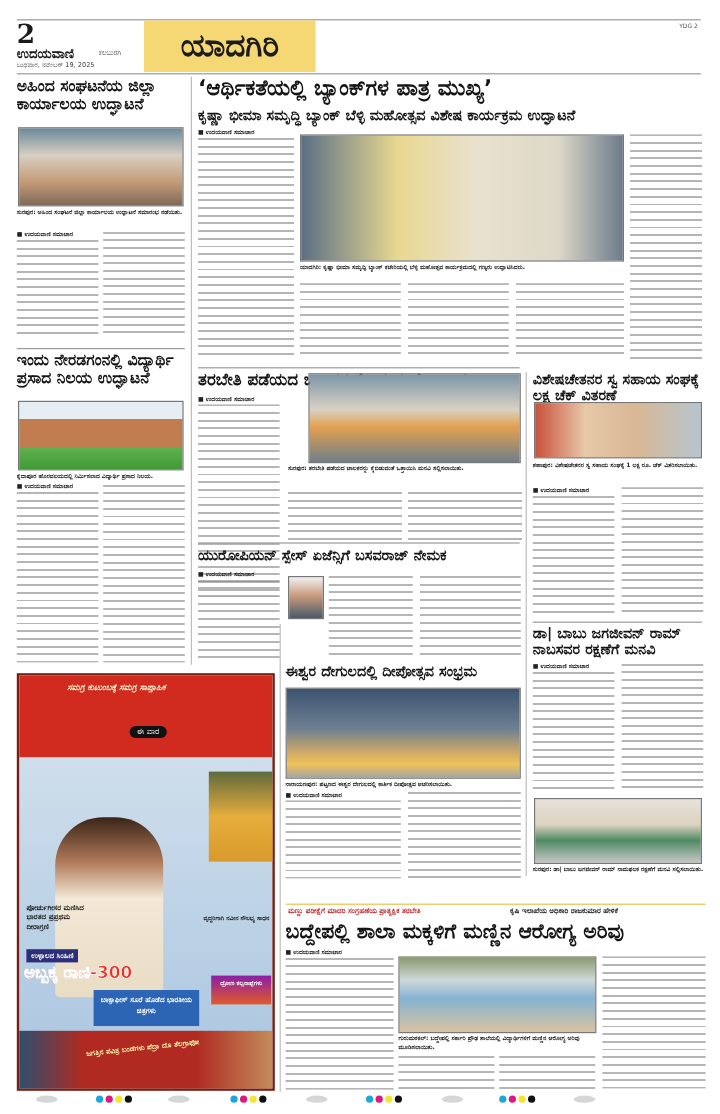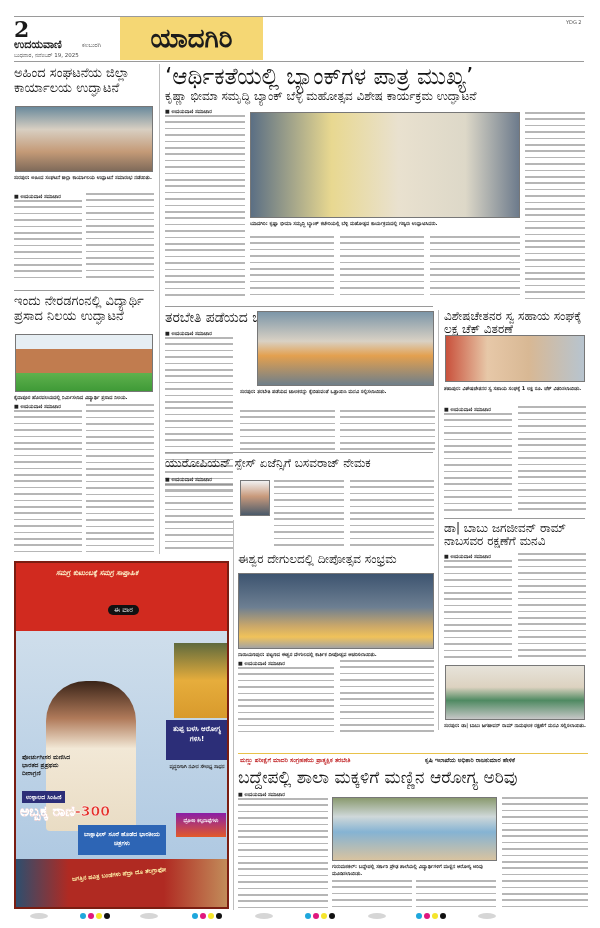--- a/index.html
+++ b/index.html
@@ -6,21 +6,21 @@
   body { width: 600px; height: 928px; background: #ffffff; font-family: "DejaVu Sans", sans-serif; color: #1a1a1a; position: relative; overflow: hidden; }
   .abs { position: absolute; }
   .rule { position: absolute; background: #9a9a9a; height: 1px; }
   .vrule { position: absolute; background: #bdbdbd; width: 1px; }
   .masthead-num { left: 14px; top: 18px; font-family: "DejaVu Serif", serif; font-weight: bold; font-size: 22px; line-height: 22px; }
   .masthead-paper { left: 14px; top: 38px; font-weight: bold; font-size: 11px; }
   .masthead-city { left: 82px; top: 41px; font-size: 6px; color: #555; }
   .masthead-date { left: 14px; top: 52px; font-size: 5.5px; color: #444; }
   .masthead-title { left: 120px; top: 17px; width: 143px; height: 43px; background: #f5d774; display:flex; align-items:center; justify-content:center; font-weight: bold; font-size: 26px; color: #1c1c1c; }
   .page-code { left: 566px; top: 19px; font-size: 5px; color: #555; }
-  .headline { font-weight: normal; color: #151515; line-height: 1.12; }
+  .headline { font-weight: bold; color: #151515; line-height: 1.12; }
   .h-mid { font-size: 13px; }
   .photo { position: absolute; border: 1px solid #777; overflow: hidden; }
   .caption { position: absolute; font-size: 5px; line-height: 7px; color: #222; font-weight: bold; }
   .byline { font-size: 5px; font-weight: bold; color: #222; }
   .body-text { position: absolute; font-size: 4.5px; line-height: 6.4px; color: #444; text-align: justify; overflow: hidden; }
   .text-lines { background: repeating-linear-gradient(to bottom, #7a7a7a 0px, #7a7a7a 1.6px, transparent 1.6px, transparent 6.4px); opacity: 0.55; }
   .ad { left: 14px; top: 561px; width: 215px; height: 348px; border: 2px solid #7a1d12; overflow: hidden; background: linear-gradient(#d8e4ee, #a9c5e0); }
   .reg-marks { display: flex; gap: 2px; }
   .dot { width: 6px; height: 6px; border-radius: 50%; }
   .oval { width: 18px; height: 6px; border-radius: 50%; background: #d6d6d6; }
@@ -41,21 +41,21 @@
 <div class="vrule" style="left:233px; top:520px; height:390px;"></div>
 <div class="vrule" style="left:438px; top:310px; height:420px;"></div>
 
 <div class="abs headline h-mid" style="left:14px; top:66px; width:140px;">ಅಹಿಂದ ಸಂಘಟನೆಯ ಜಿಲ್ಲಾ ಕಾರ್ಯಾಲಯ ಉದ್ಘಾಟನೆ</div>
 <div class="photo" style="left:15px; top:106px; width:138px; height:66px; background: linear-gradient(180deg,#6a8a9c 0%,#d8cfc2 35%,#c49a77 70%,#7f6a5a 100%);"></div>
 <div class="caption" style="left:14px; top:174px; width:140px;">ಸುರಪುರ: ಅಹಿಂದ ಸಂಘಟನೆ ಜಿಲ್ಲಾ ಕಾರ್ಯಾಲಯ ಉದ್ಘಾಟನೆ ಸಮಾರಂಭ ನಡೆಯಿತು.</div>
 <div class="abs byline" style="left:14px; top:193px;">■ ಉದಯವಾಣಿ ಸಮಾಚಾರ</div>
 <div class="body-text text-lines" style="left:14px; top:200px; width:68px; height:80px;"></div>
 <div class="body-text text-lines" style="left:86px; top:193px; width:68px; height:87px;"></div>
 
-<div class="abs headline" style="left:165px; top:64px; width:420px; font-size:23px;">‘ಆರ್ಥಿಕತೆಯಲ್ಲಿ ಬ್ಯಾಂಕ್‌ಗಳ ಪಾತ್ರ ಮುಖ್ಯ’</div>
+<div class="abs headline" style="left:165px; top:64px; width:420px; font-size:18px;">‘ಆರ್ಥಿಕತೆಯಲ್ಲಿ ಬ್ಯಾಂಕ್‌ಗಳ ಪಾತ್ರ ಮುಖ್ಯ’</div>
 <div class="abs headline" style="left:165px; top:90px; width:420px; font-size:12px;">ಕೃಷ್ಣಾ ಭೀಮಾ ಸಮೃದ್ಧಿ ಬ್ಯಾಂಕ್ ಬೆಳ್ಳಿ ಮಹೋತ್ಸವ ವಿಶೇಷ ಕಾರ್ಯಕ್ರಮ ಉದ್ಘಾಟನೆ</div>
 <div class="abs byline" style="left:165px; top:108px;">■ ಉದಯವಾಣಿ ಸಮಾಚಾರ</div>
 <div class="body-text text-lines" style="left:165px; top:115px; width:80px; height:185px;"></div>
 <div class="photo" style="left:250px; top:112px; width:270px; height:106px; background: linear-gradient(90deg,#5b6f84 0%,#e8d890 30%,#e9e1cf 55%,#ddd8c8 80%,#6d7b8c 100%);"></div>
 <div class="caption" style="left:250px; top:220px; width:270px;">ಯಾದಗಿರಿ: ಕೃಷ್ಣಾ ಭೀಮಾ ಸಮೃದ್ಧಿ ಬ್ಯಾಂಕ್ ಕಚೇರಿಯಲ್ಲಿ ಬೆಳ್ಳಿ ಮಹೋತ್ಸವ ಕಾರ್ಯಕ್ರಮದಲ್ಲಿ ಗಣ್ಯರು ಉದ್ಘಾಟಿಸಿದರು.</div>
 <div class="body-text text-lines" style="left:250px; top:236px; width:84px; height:64px;"></div>
 <div class="body-text text-lines" style="left:340px; top:236px; width:84px; height:64px;"></div>
 <div class="body-text text-lines" style="left:430px; top:236px; width:90px; height:64px;"></div>
 <div class="body-text text-lines" style="left:525px; top:112px; width:60px; height:188px;"></div>
 
@@ -117,21 +117,20 @@
 <div class="body-text text-lines" style="left:332px; top:880px; width:80px; height:28px;"></div>
 <div class="body-text text-lines" style="left:416px; top:880px; width:80px; height:28px;"></div>
 <div class="body-text text-lines" style="left:502px; top:797px; width:86px; height:110px;"></div>
 
 <div class="abs ad">
   <div class="abs" style="left:0; top:0; width:100%; height:68px; background:#d12a1f;"></div>
   <div class="abs" style="left:40px; top:6px; font-size:7px; color:#fff8d0; font-weight:bold;font-style:italic;">ಸಮಗ್ರ ಕುಟುಂಬಕ್ಕೆ ಸಮಗ್ರ ಸಾಪ್ತಾಹಿಕ</div>
   <div class="abs" style="left:92px; top:42px; background:#111; color:#fff; font-size:7px; padding:1px 6px; border-radius:8px;">ಈ ವಾರ</div>
   <div class="abs" style="left:30px; top:118px; width:90px; height:150px; background: linear-gradient(180deg,#3a2418 0%,#b07a5a 25%,#f2e8d6 45%,#e9dcc4 100%); border-radius:40px 40px 4px 4px;"></div>
   <div class="abs" style="left:158px; top:80px; width:55px; height:75px; background: linear-gradient(180deg,#5f6a3d 0%,#e6ad3c 50%,#d89a2c 100%);"></div>
-  <div class="abs" style="left:150px; top:157px; width:62px; height:40px; background:#2c2e78; color:#fff; font-size:7px; font-weight:bold; text-align:center; padding:4px 2px; line-height:10px;">ತುಪ್ಪ ಬಳಸಿ ಆರೋಗ್ಯ ಗಳಿಸಿ!</div>
   <div class="abs" style="left:150px; top:200px; width:62px; font-size:5px; font-weight:bold; text-align:center; color:#222; line-height:7px;">ವೃದ್ಧರಿಗಾಗಿ ನವೀನ ಸೌಲಭ್ಯ ಸಾಧನ</div>
   <div class="abs" style="left:6px; top:190px; width:55px; font-size:6px; font-weight:bold; color:#1a1a1a; line-height:8px;">ಪೋರ್ಚುಗೀಸರ ಮಣಿಸಿದ ಭಾರತದ ಪ್ರಪ್ರಥಮ ದೀರಾಗ್ರಣಿ</div>
   <div class="abs" style="left:6px; top:228px; background:#2c2e78; color:#fff; font-size:6px; font-weight:bold; padding:2px 4px;">ಉಳ್ಳಾಲದ ಸಿಂಹಿಣಿ</div>
   <div class="abs" style="left:4px; top:240px; font-size:14px; font-weight:bold; color:#e3342a; -webkit-text-stroke:0.5px #fff;">ಅಬ್ಬಕ್ಕ ರಾಣಿ-300</div>
   <div class="abs" style="left:62px; top:262px; width:88px; height:30px; background:#2d65b5; color:#fff; font-size:6px; font-weight:bold; text-align:center; padding:4px; line-height:9px;">ಬಾಕ್ಸಾಫೀಸ್ ಸೂರೆ ಹೊಡೆದ ಭಾರತೀಯ ಚಿತ್ರಗಳು</div>
   <div class="abs" style="left:160px; top:250px; width:50px; height:24px; background: linear-gradient(#8a1ea7,#e25a2a); color:#fff; font-size:5px; font-weight:bold; text-align:center; padding:3px 2px; line-height:8px;">ದ್ರೋಣ ಕಲ್ಪನಾಪ್ಪೆಗಳು</div>
   <div class="abs" style="left:0; top:296px; width:100%; height:50px; background: linear-gradient(90deg,#2e4e6e 0%,#b02a22 25%,#b02a22 70%,#c28c5a 100%);"></div>
   <div class="abs" style="left:48px; top:306px; width:110px; font-size:6px; font-weight:bold; color:#fff1a8; text-align:center; line-height:9px; transform:rotate(-6deg);">ಜಗತ್ತಿನ ಪವಿತ್ರ ಬಂಡೆಗಳು ಪೆದ್ರಾ ದೊ ತೆಲಗ್ರಾಫೋ</div>
 </div>
 

